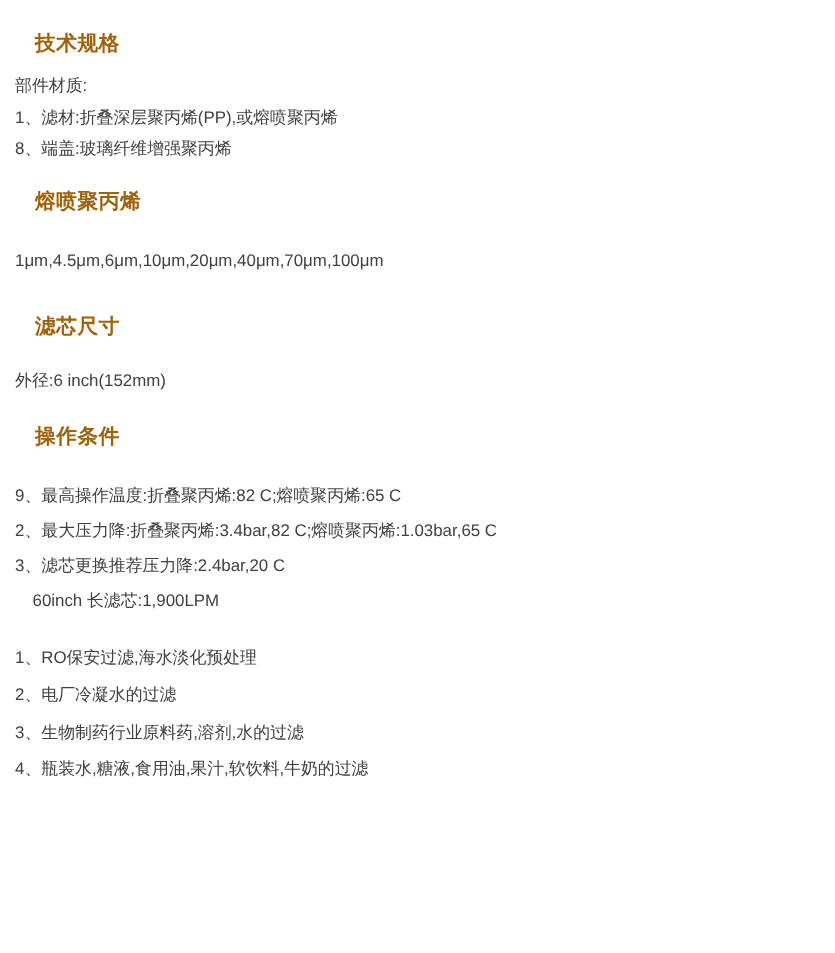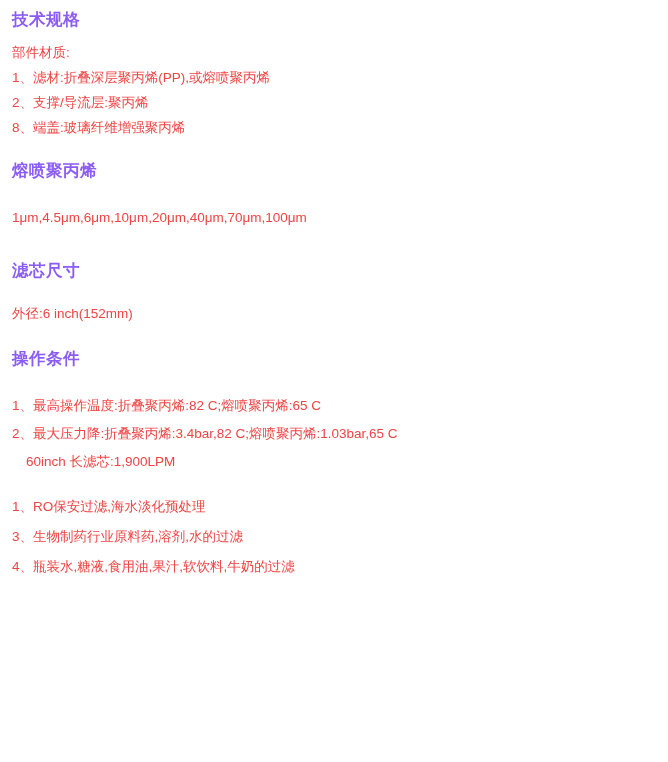--- a/index.html
+++ b/index.html
@@ -19,31 +19,31 @@
     width: 668px;
     height: 762px;
     padding: 8px 12px 0 12px;
     background: #ffffff;
     position: relative;
   }
   .section {
     margin: 0;
   }
   .section-title {
-    color: #8b5cf6;
+    color: #a16207;
     font-size: 16.5px;
     font-weight: bold;
     letter-spacing: 0.5px;
-    margin: 0;
+    margin: 16px;
     padding: 0;
     line-height: 1.4;
   }
   .body-line {
     font-size: 13.5px;
-    color: #ef4444;
+    color: #404040;
     line-height: 1.55;
     margin: 0;
     padding: 0;
     white-space: pre-wrap;
   }
   .indent-line {
     padding-left: 14px;
   }
   
   .sec-specs .section-title { margin-bottom: 12px; }
@@ -67,40 +67,41 @@
 </style>
 </head>
 <body>
 
 <div class="page">
 
   <div class="section sec-specs">
     <h2 class="section-title">技术规格</h2>
     <p class="body-line">部件材质:</p>
     <p class="body-line">1、滤材:折叠深层聚丙烯(PP),或熔喷聚丙烯</p>
-    <p class="body-line">2、支撑/导流层:聚丙烯</p>
     <p class="body-line">8、端盖:玻璃纤维增强聚丙烯</p>
   </div>
 
   <div class="section sec-precision">
     <h2 class="section-title">熔喷聚丙烯</h2>
     <p class="body-line">1μm,4.5μm,6μm,10μm,20μm,40μm,70μm,100μm</p>
   </div>
 
   <div class="section sec-size">
     <h2 class="section-title">滤芯尺寸</h2>
     <p class="body-line">外径:6 inch(152mm)</p>
   </div>
 
   <div class="section sec-operating">
     <h2 class="section-title">操作条件</h2>
-    <p class="body-line">1、最高操作温度:折叠聚丙烯:82 C;熔喷聚丙烯:65 C</p>
+    <p class="body-line">9、最高操作温度:折叠聚丙烯:82 C;熔喷聚丙烯:65 C</p>
     <p class="body-line">2、最大压力降:折叠聚丙烯:3.4bar,82 C;熔喷聚丙烯:1.03bar,65 C</p>
+    <p class="body-line">3、滤芯更换推荐压力降:2.4bar,20 C</p>
     <p class="body-line indent-line">60inch 长滤芯:1,900LPM</p>
   </div>
 
   <div class="section sec-application">
     <p class="body-line">1、RO保安过滤,海水淡化预处理</p>
+    <p class="body-line">2、电厂冷凝水的过滤</p>
     <p class="body-line">3、生物制药行业原料药,溶剂,水的过滤</p>
     <p class="body-line">4、瓶装水,糖液,食用油,果汁,软饮料,牛奶的过滤</p>
   </div>
 
 </div>
 
 </body></html>

